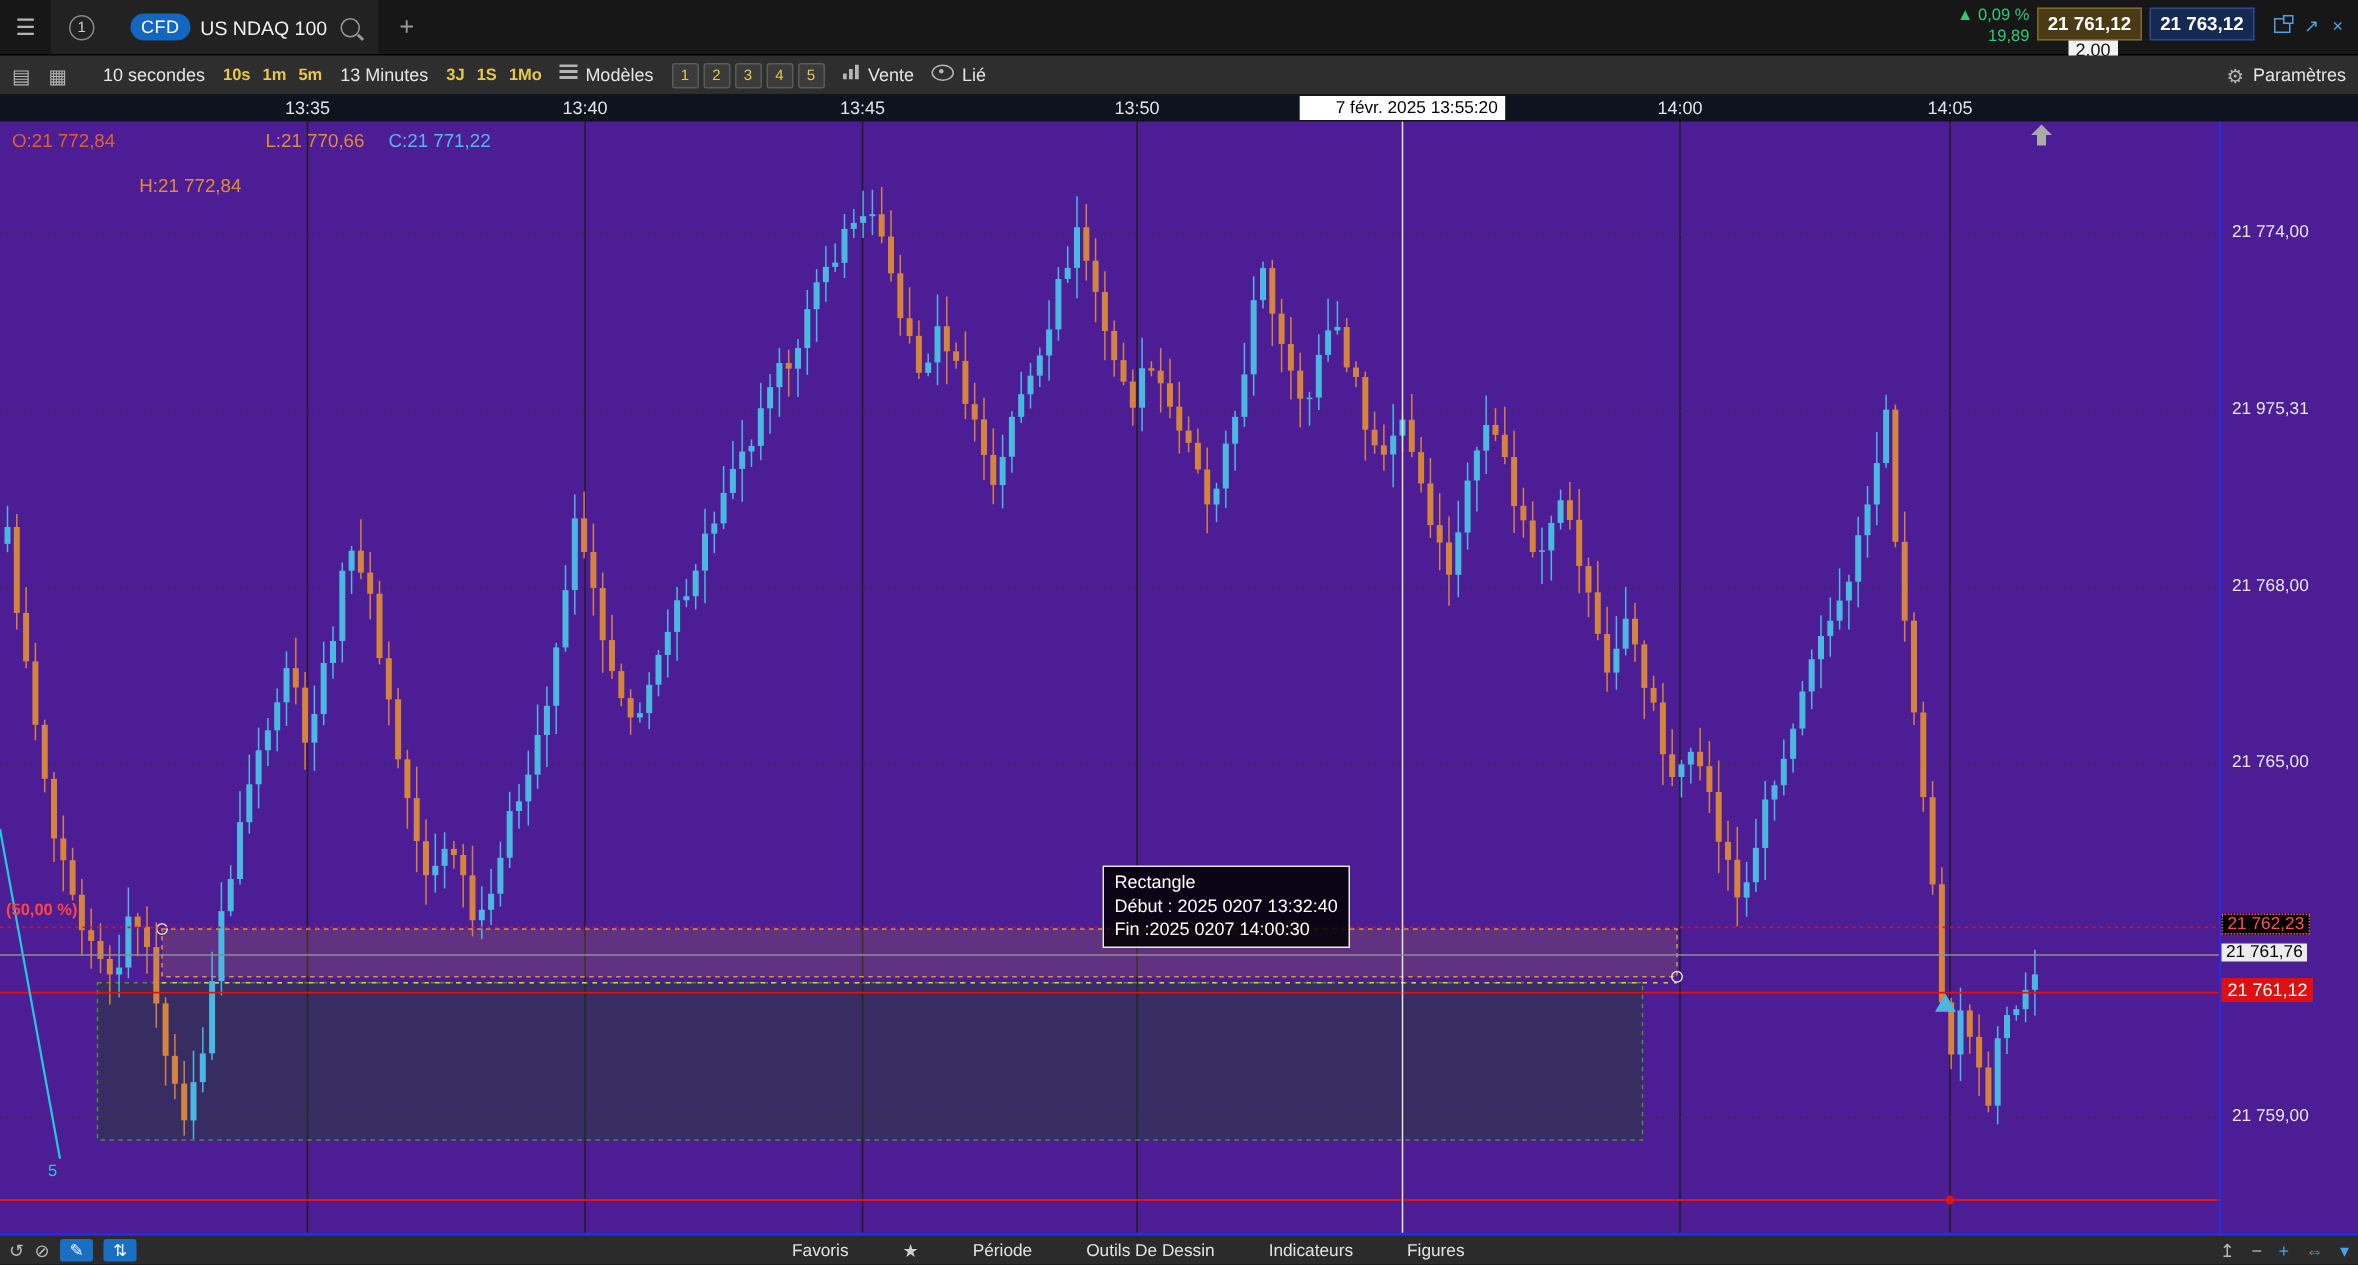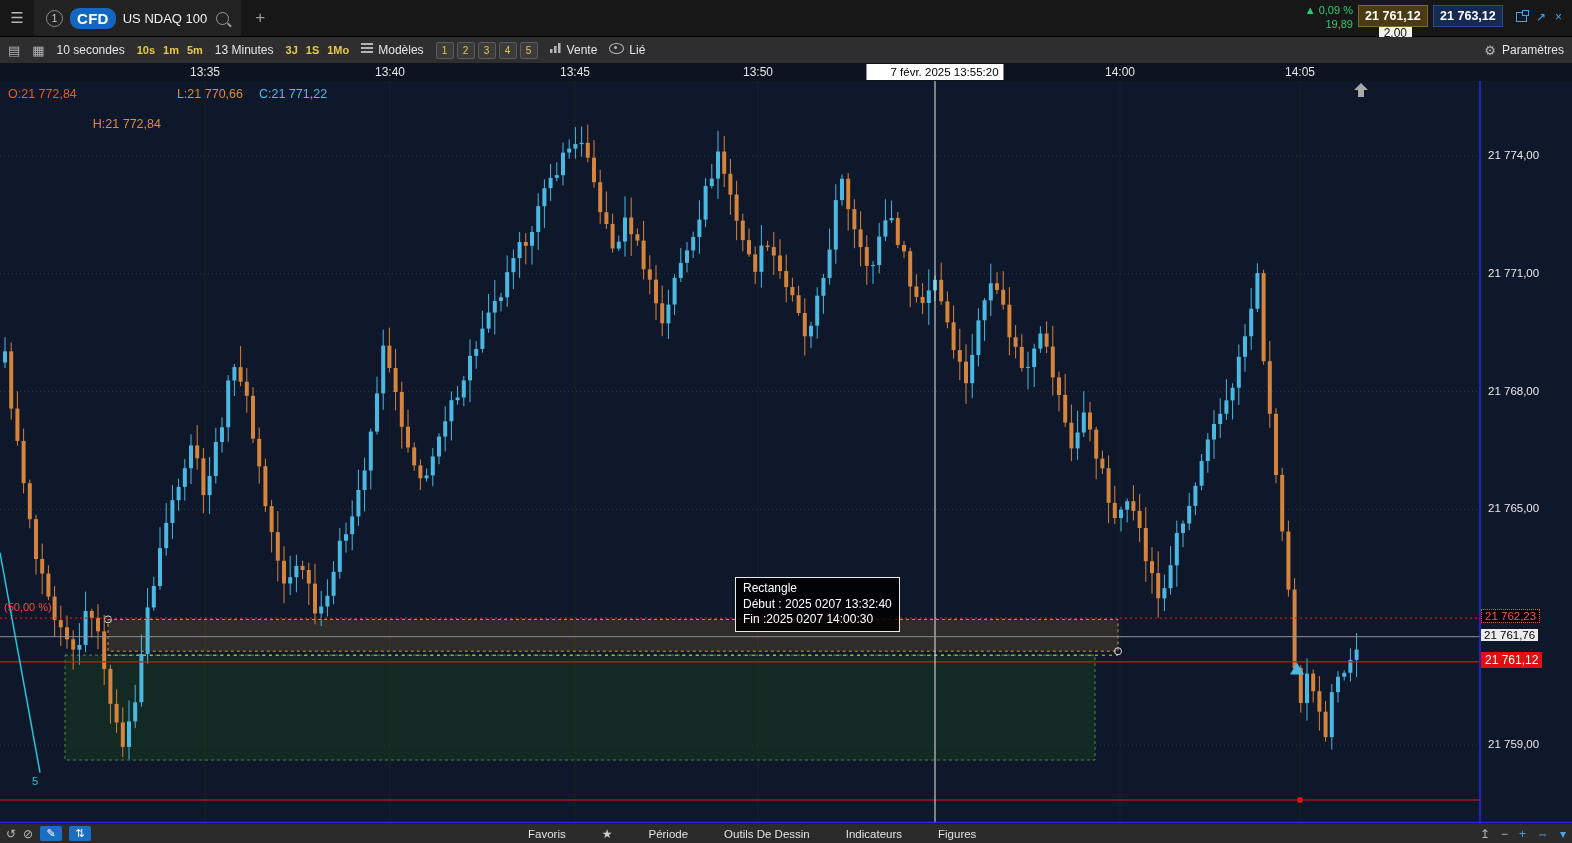--- a/index.html
+++ b/index.html
@@ -2,21 +2,21 @@
 <html><head>
 <meta charset="utf-8">
 <style>
   html,body{margin:0;padding:0;width:1572px;height:843px;overflow:hidden;background:#000;
     font-family:"Liberation Sans",sans-serif;-webkit-font-smoothing:antialiased;}
   .topbar{height:36px;background:#171717;display:flex;align-items:center;position:relative;border-bottom:1px solid #000;}
   .hamburger{width:34px;text-align:center;color:#b5b5b5;font-size:15px;cursor:pointer;}
   .inst-tab{height:36px;display:flex;align-items:center;gap:7px;padding:0 12px;background:#222;cursor:pointer;}
   .chart-num{width:15px;height:15px;border:1px solid #8a8a8a;border-radius:50%;color:#ccc;font-size:10px;
     display:flex;align-items:center;justify-content:center;}
-  .cfd{background:#1467c0;color:#fff;font-size:15px;font-weight:bold;padding:2px 7px;border-radius:9px;letter-spacing:.3px;}
+  .cfd{background:#1467c0;color:#fff;font-size:12px;font-weight:normal;padding:2px 7px;border-radius:9px;letter-spacing:.3px;margin-left:17px;}
   .inst-name{color:#f0f0f0;font-size:13px;}
   .search{width:11px;height:11px;border:1.5px solid #999;border-radius:50%;position:relative;margin-left:2px;}
   .search::after{content:"";position:absolute;width:5px;height:1.5px;background:#999;transform:rotate(45deg);right:-4px;bottom:-2px;}
   .newtab{color:#999;font-size:17px;margin-left:14px;cursor:pointer;}
   .tb-right{position:absolute;right:6px;top:0;height:52px;display:flex;align-items:flex-start;gap:5px;}
   .change{text-align:right;color:#2ecc71;font-size:11px;margin-top:4px;line-height:1.25;min-width:58px;}
   .pricebox{width:68px;height:20px;margin-top:5px;color:#fff;font-weight:bold;font-size:12.5px;
     display:flex;align-items:center;justify-content:center;cursor:pointer;}
   .bid{background:#4a3b14;border:1px solid #7a6a30;}
   .ask{background:#152a52;border:1px solid #2a4a8a;}
@@ -34,21 +34,21 @@
     display:flex;align-items:center;justify-content:center;border-radius:2px;cursor:pointer;}
   .tbbtn{display:flex;align-items:flex-start;gap:5px;cursor:pointer;}
   .models-icon{width:12px;height:10px;background:repeating-linear-gradient(to bottom,#b5b5b5 0 2px,transparent 2px 4px);}
   .eye{width:13px;height:9px;border:1px solid #b5b5b5;border-radius:50%;position:relative;}
   .eye::after{content:"";position:absolute;width:3px;height:3px;background:#b5b5b5;border-radius:50%;left:4px;top:2px;}
   .settings{position:absolute;right:8px;display:flex;gap:6px;align-items:center;cursor:pointer;}
   .timeaxis{height:19px;background:#0d1420;position:relative;color:#e4e4e4;font-size:12px;}
   .timetick{position:absolute;top:2px;transform:translateX(-50%);}
   .cursor-time{position:absolute;top:1px;transform:translateX(-50%);background:#fff;color:#000;
     padding:0 5px;font-size:11.5px;height:16px;line-height:16px;white-space:nowrap;}
-  #chart-region{position:absolute;top:81px;left:0;width:1572px;height:743px;background:#0f172a;}
+  #chart-region{position:absolute;top:81px;left:0;width:1572px;height:743px;background:#4c1d95;}
   #chart{position:absolute;left:0;top:0;}
   .ohlc{position:absolute;top:6px;left:8px;font-size:12.5px;display:flex;gap:16px;}
   .ohlc .o{color:#e0602a;} .ohlc .h{color:#e08c32;margin-top:30px;} .ohlc .l{color:#e08c32;} .ohlc .c{color:#52b8e8;}
   .pricetick{position:absolute;left:1488px;color:#e8e8e8;font-size:11.5px;}
   .lbl{position:absolute;left:1481px;font-size:11.5px;padding:0 3px;white-space:nowrap;}
   #lbl-fib{color:#ff5252;border:1px dotted #ff5252;background:#000;}
   #lbl-cursor{background:#ececec;color:#000;}
   #lbl-last{background:#dd1111;color:#fff;padding:1px 4px;font-size:12px;}
   .fib-pct{position:absolute;left:4px;color:#ff4444;font-size:11px;}
   .trend-num{position:absolute;color:#26c6da;font-size:11px;}
@@ -93,21 +93,21 @@
       <span>↗</span>
       <span>×</span>
     </div>
   </div>
   <div class="spread">2,00</div>
 </header>
 
 <div class="toolbar">
   <span class="tbicon">▤</span>
   <span class="tbicon">▦</span>
-  <span style="cursor:pointer;">10 secondes</span>
+  <span style="cursor:pointer;margin-left:12px;">10 secondes</span>
   <span id="tf-shortcuts">
       <span class="chip-yellow">10s</span>
       <span class="chip-yellow">1m</span>
       <span class="chip-yellow">5m</span>
     </span>
   <span style="cursor:pointer;">13 Minutes</span>
   <span id="range-shortcuts">
       <span class="chip-yellow">3J</span>
       <span class="chip-yellow">1S</span>
       <span class="chip-yellow">1Mo</span>
@@ -626,28 +626,28 @@
     <span class="l"><span>L:</span><span>21 770,66</span></span>
     <span class="c"><span>C:</span><span>21 771,22</span></span>
   </div>
 
   <div class="tooltip">
     <div>Rectangle</div>
     <div>Début : 2025 0207 13:32:40</div>
     <div>Fin :2025 0207 14:00:30</div>
   </div>
 
-  <span class="fib-pct" id="fib-pct" style="top: 520.214px;">(50,00 %)</span>
+  <span class="fib-pct" id="fib-pct" style="top: 520.214px; font-weight: bold;">(50,00 %)</span>
   <span class="trend-num" id="trend-num" style="left: 32px; top: 693.545px;">5</span>
 
   <div class="lbl" id="lbl-fib" style="top: 528.214px;">21 762,23</div>
   <div class="lbl" id="lbl-cursor" style="top: 547.67px;">21 761,76</div>
   <div class="lbl" id="lbl-last" style="top: 570.803px;">21 761,12</div>
 <div class="pricetick" style="top: 68.0057px;">21 774,00</div>
-    <div class="pricetick" style="top: 185.816px;">21 771,00</div>
+    <div class="pricetick" style="top: 185.816px;">21 975,31</div>
     <div class="pricetick" style="top: 303.626px;">21 768,00</div>
     <div class="pricetick" style="top: 421.436px;">21 765,00</div>
     <div class="pricetick" style="top: 657.056px;">21 759,00</div>
   </div>
 
 <footer class="bottombar">
   <div class="bb-left">
     <span class="bb-icon">↺</span>
     <span class="bb-icon">⊘</span>
     <span class="bb-blue">✎</span>

